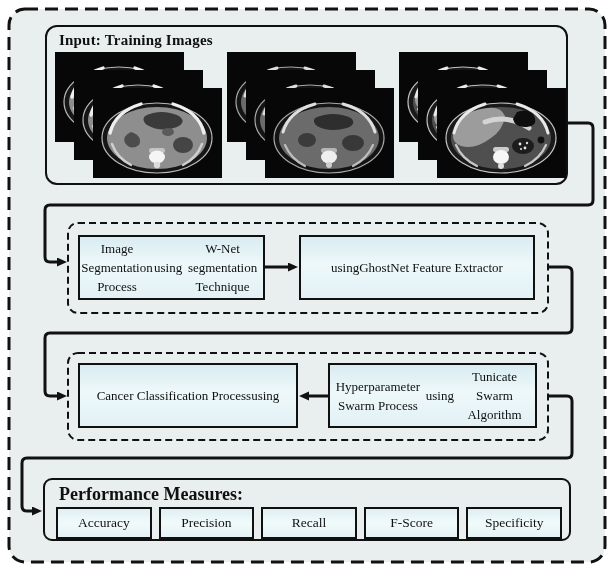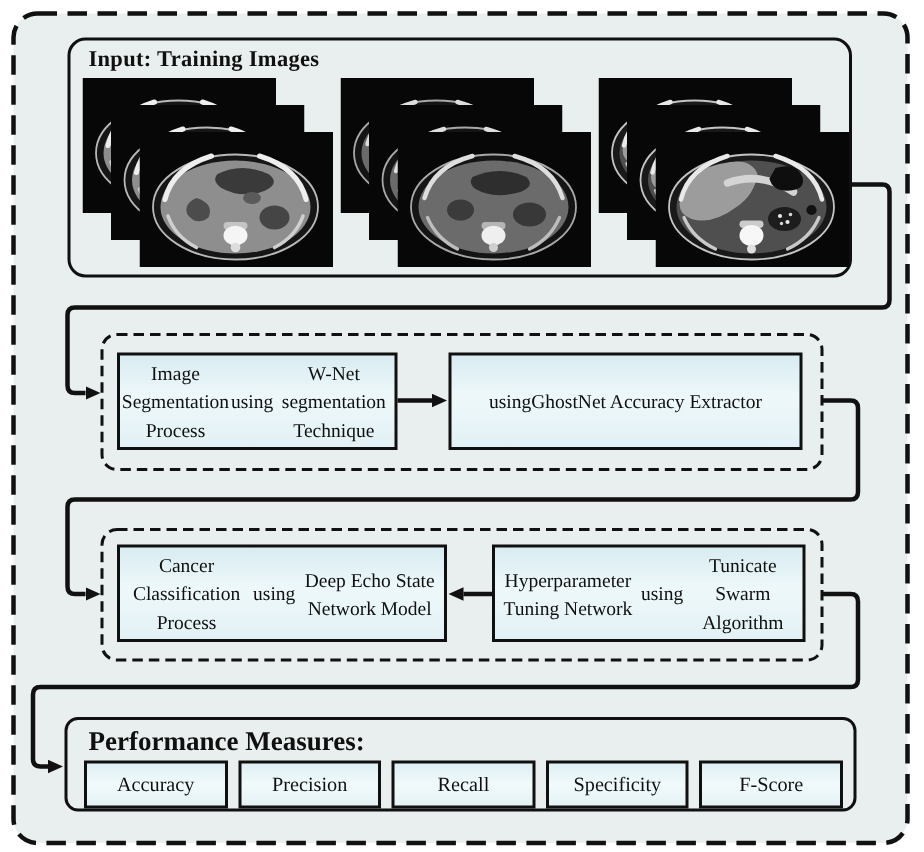--- a/index.html
+++ b/index.html
@@ -159,38 +159,37 @@
     </div>
   </div>
 
   <div class="abs stage" style="left:78px;top:235px;width:187px;height:65px;">
     <div>Image Segmentation Process</div>
     <div>using</div>
     <div>W-Net segmentation Technique</div>
   </div>
   <div class="abs stage" style="left:299px;top:235px;width:236px;height:65px;">
     <div>using</div>
-    <div>GhostNet Accuracy Extractor</div>
+    <div>GhostNet Feature Extractor</div>
   </div>
 
   <div class="abs stage" style="left:78px;top:363px;width:220px;height:65px;">
     <div>Cancer Classification Process</div>
     <div>using</div>
-    <div>Deep Echo State Network Model</div>
   </div>
   <div class="abs stage" style="left:328px;top:363px;width:209px;height:65px;">
-    <div>Hyperparameter Tuning Network</div>
+    <div>Hyperparameter Swarm Process</div>
     <div>using</div>
     <div>Tunicate Swarm Algorithm</div>
   </div>
 
   <div class="abs perf-box">
     <div class="perf-label">Performance Measures:</div>
     <div class="metrics-row">
       <div class="metric">Accuracy</div>
       <div class="metric">Precision</div>
       <div class="metric">Recall</div>
+      <div class="metric">F-Score</div>
       <div class="metric">Specificity</div>
-      <div class="metric">F-Score</div>
     </div>
   </div>
 
 </div>
 
 </body></html>

